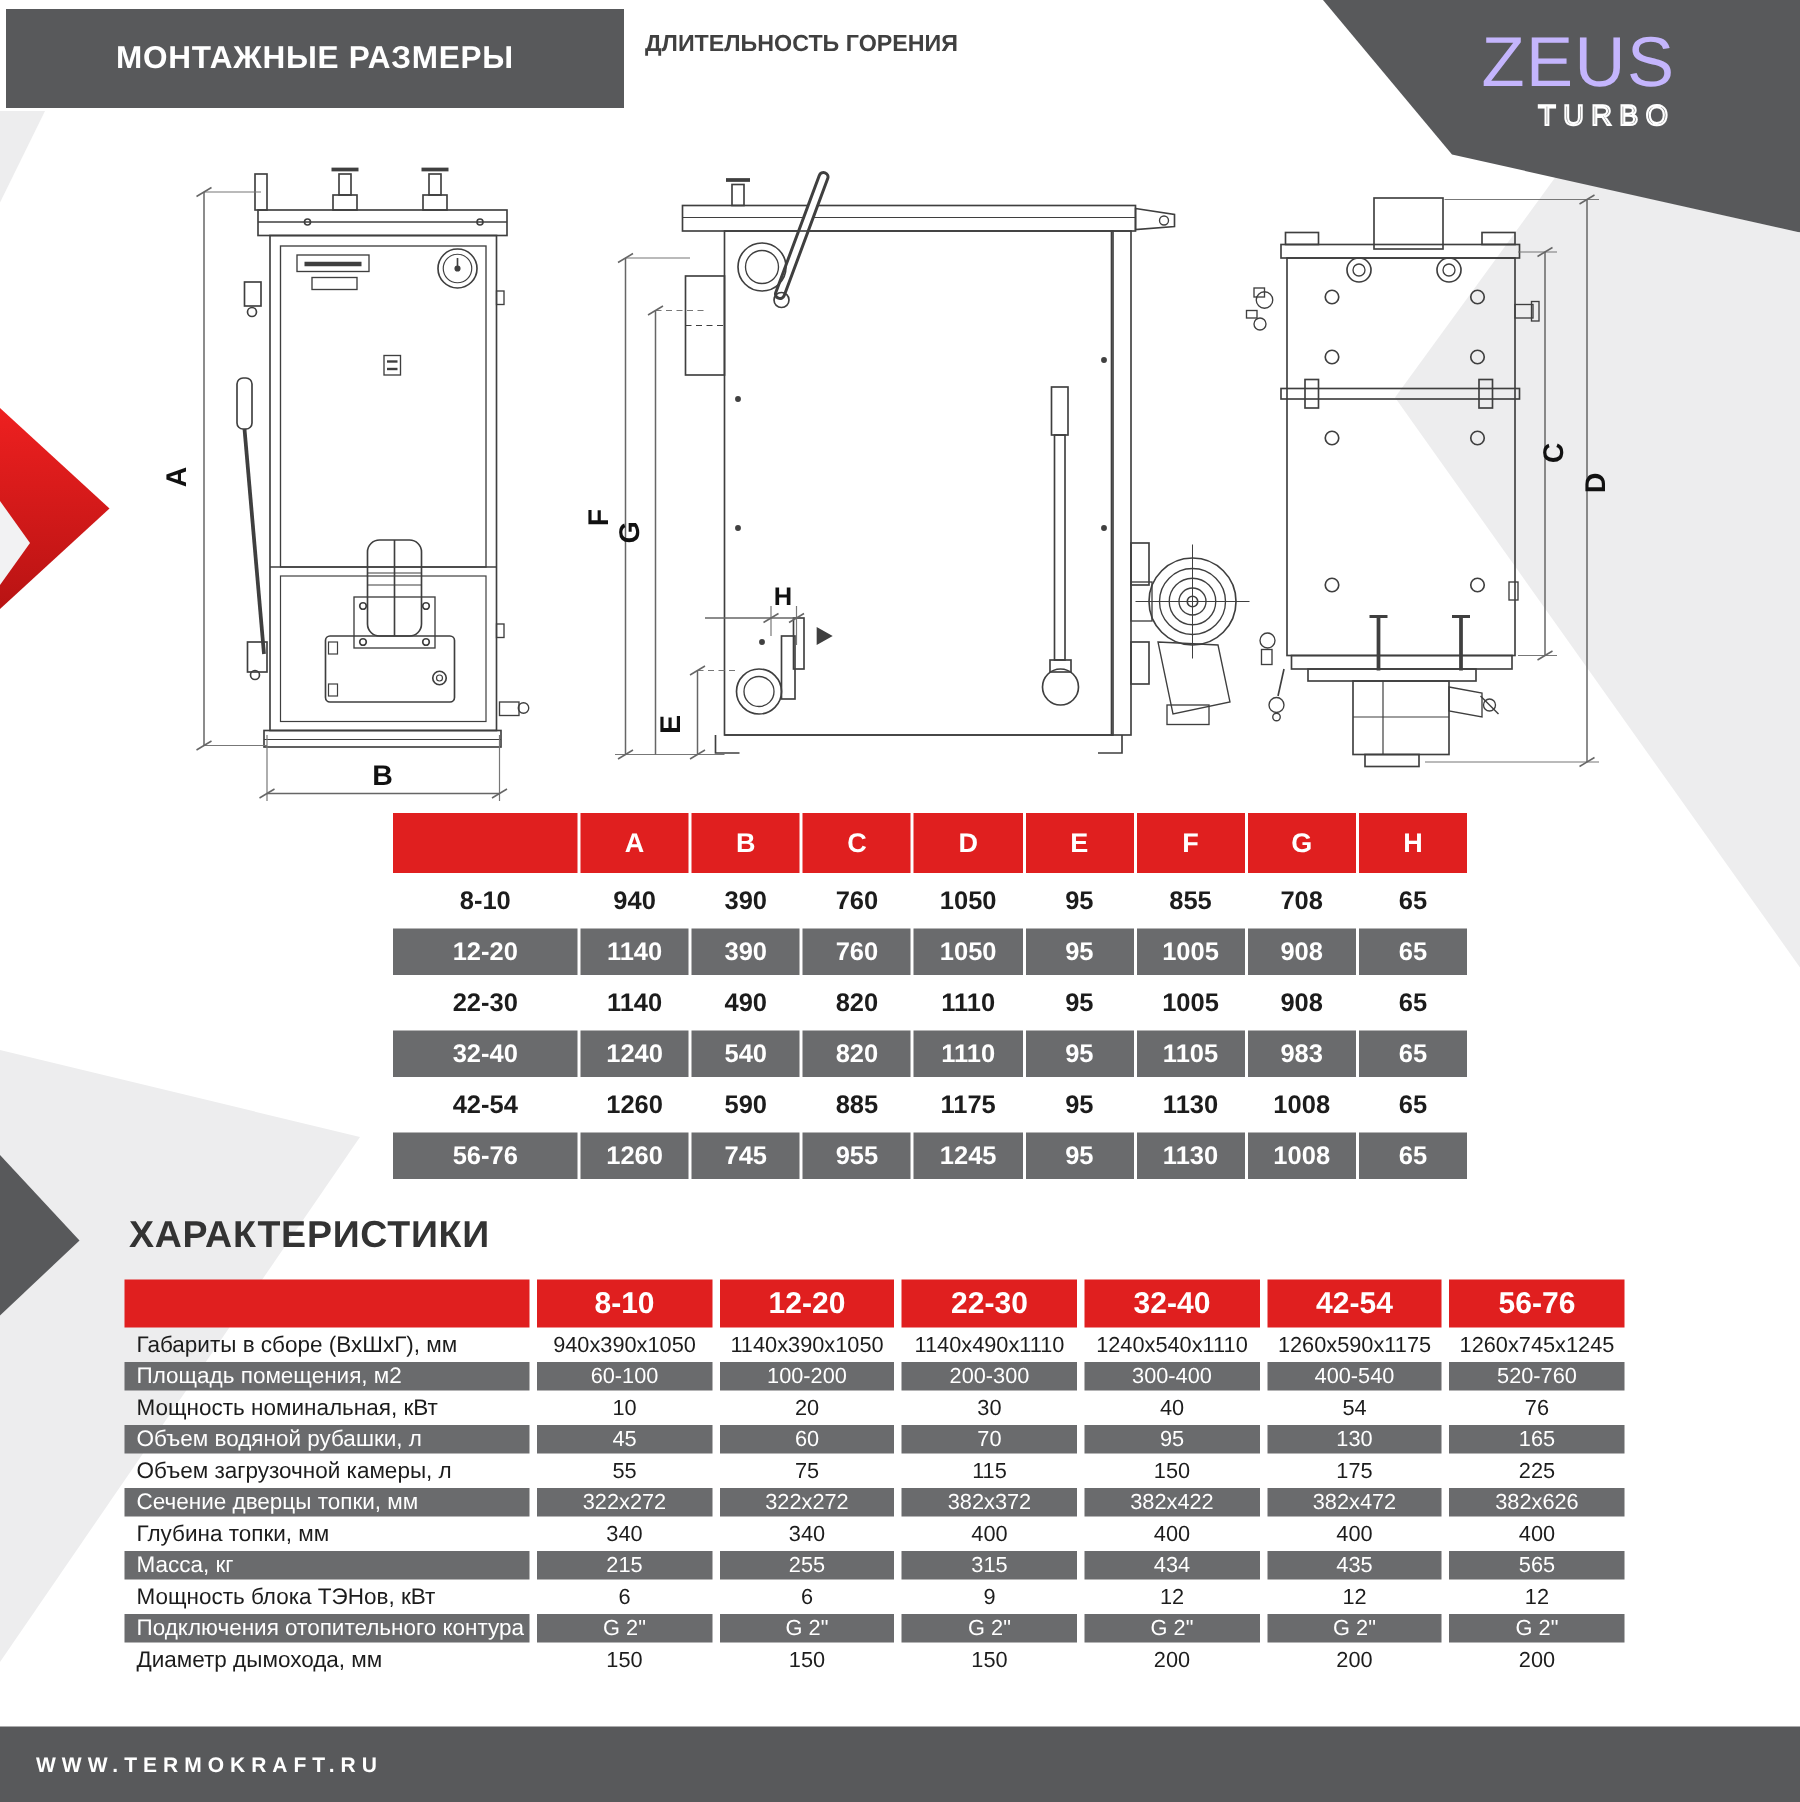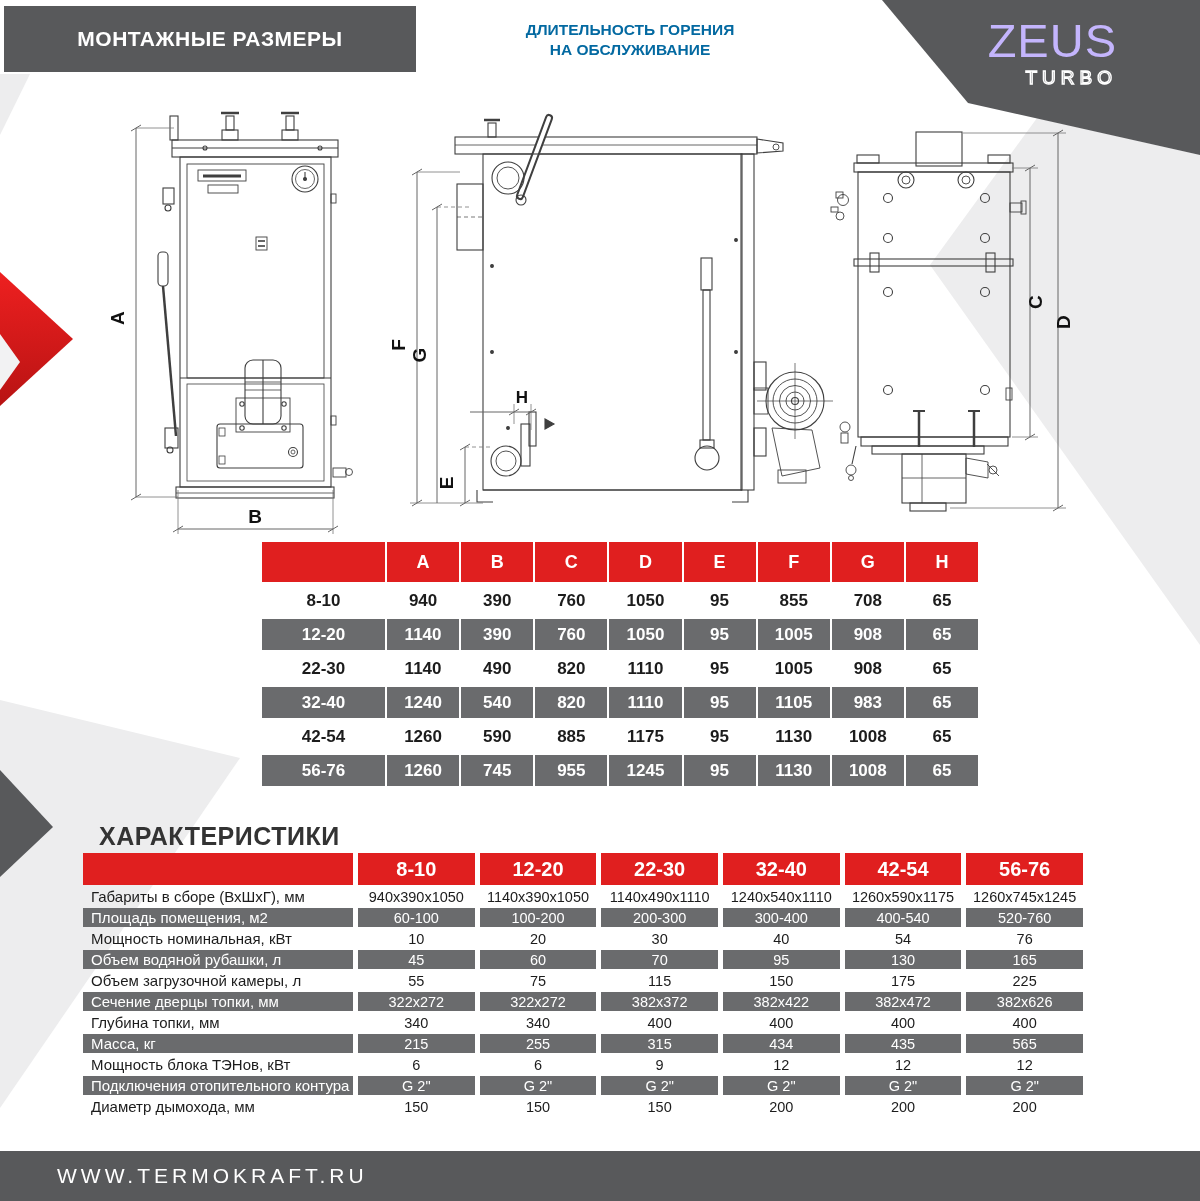--- a/index.html
+++ b/index.html
@@ -2,46 +2,46 @@
 <html><head>
 <meta charset="utf-8">
 <style>
   html,body{margin:0;padding:0;}
   .page{position:relative;width:1200px;height:1201px;background:#fff;overflow:hidden;
         font-family:"Liberation Sans",sans-serif;color:#1c1c1c;padding-left:40px;}
   svg{position:absolute;left:0;top:0;}
   .title-box{position:absolute;left:4px;top:6px;width:412px;height:66px;background:#58595b;
              display:flex;align-items:center;justify-content:center;}
   .title-box span{color:#fff;font-weight:bold;font-size:21px;letter-spacing:.5px;}
-  .center-note{position:absolute;left:430px;top:20px;width:400px;text-align:center;
-               font-size:15.5px;font-weight:bold;line-height:20px;color:#0369a1;}
+  .center-note{position:absolute;left:430px;top:20px;width:400px;text-align:left;
+               font-size:15.5px;font-weight:bold;line-height:20px;color:#404040;}
   .logo-box{position:absolute;left:880px;top:0;width:320px;height:160px;background:#58595b;
             clip-path:polygon(2px 0,100% 0,100% 155px,88px 103px);text-align:right;}
   .logo-brand{color:#c4b5fd;font-weight:normal;font-size:47px;line-height:1;letter-spacing:1px;
               margin:17px 83px 0 0;}
   .logo-sub{color:transparent;-webkit-text-stroke:1.4px #fff;font-weight:normal;font-size:19px;
             letter-spacing:5px;margin:3px 83px 0 0;}
   #dim-table{position:absolute;left:262px;top:542px;width:716px;display:grid;
              grid-template-columns:123px repeat(8,1fr);grid-template-rows:40px repeat(6,31px);
              gap:3px 2px;}
   .dt-cell{display:flex;align-items:center;justify-content:center;font-weight:bold;font-size:17px;}
   .dt-head{background:#e01f1f;color:#fff;font-size:18px;}
   .dt-cell.shaded{background:#6a6b6d;color:#fff;}
-  .char-heading{position:absolute;left:83px;top:806px;margin:16px;font-size:25px;font-weight:bold;
+  .char-heading{position:absolute;left:83px;top:806px;margin:3px;font-size:25px;font-weight:bold;
                 color:#333;letter-spacing:.5px;}
   #char-table{position:absolute;left:83px;top:853px;width:1000px;display:grid;
               grid-template-columns:270px repeat(6,1fr);grid-template-rows:32px repeat(11,19px);
               gap:2px 5px;}
   .ct-cell{display:flex;align-items:center;justify-content:center;font-size:14.5px;color:#1c1c1c;}
   .ct-head{background:#e01f1f;color:#fff;font-weight:bold;font-size:20px;}
   .ct-label{justify-content:flex-start;padding-left:8px;font-size:15px;}
   .ct-cell.shaded{background:#6a6b6d;color:#fff;}
   .footer-bar{position:absolute;left:0;top:1151px;width:1200px;height:50px;background:#58595b;
               display:flex;align-items:center;}
-  .footer-bar span{color:#fff;font-weight:normal;font-size:21px;letter-spacing:4px;margin-left:57px;}
+  .footer-bar span{color:#fff;font-weight:bold;font-size:14px;letter-spacing:4px;margin-left:24px;}
   .dim-label{font:bold 19px "Liberation Sans",sans-serif;fill:#111;}
   .dim-line{stroke:#666;stroke-width:1;fill:none;}
   .ext-line{stroke:#777;stroke-width:.8;fill:none;}
   .draw{stroke:#3f3f3f;stroke-width:1.1;fill:none;}
 </style>
 </head>
 <body>
 
 <div class="page">
 
@@ -58,21 +58,20 @@
     <polygon points="0,272 73,339 0,406" fill="url(#redGrad)"></polygon>
     <polygon points="0,334 20,362 0,390" fill="#f2f2f3"></polygon>
     <polygon points="0,770 53,827 0,877" fill="#58595b"></polygon>
   </svg>
 
   <div class="title-box">
     <span>МОНТАЖНЫЕ РАЗМЕРЫ</span>
   </div>
   <div class="center-note">
     <div>ДЛИТЕЛЬНОСТЬ ГОРЕНИЯ</div>
-    <div>НА ОБСЛУЖИВАНИЕ</div>
   </div>
   <div class="logo-box">
     <div class="logo-brand">ZEUS</div>
     <div class="logo-sub">TURBO</div>
   </div>
 
   <svg width="1200" height="1201" viewBox="0 0 1200 1201">
 
     <g class="draw">
       <rect x="172" y="140" width="166" height="17"></rect>

